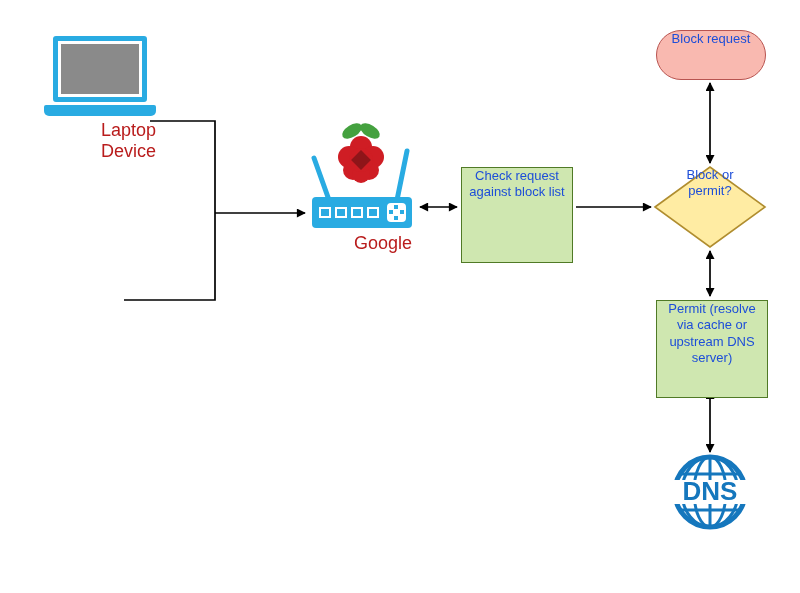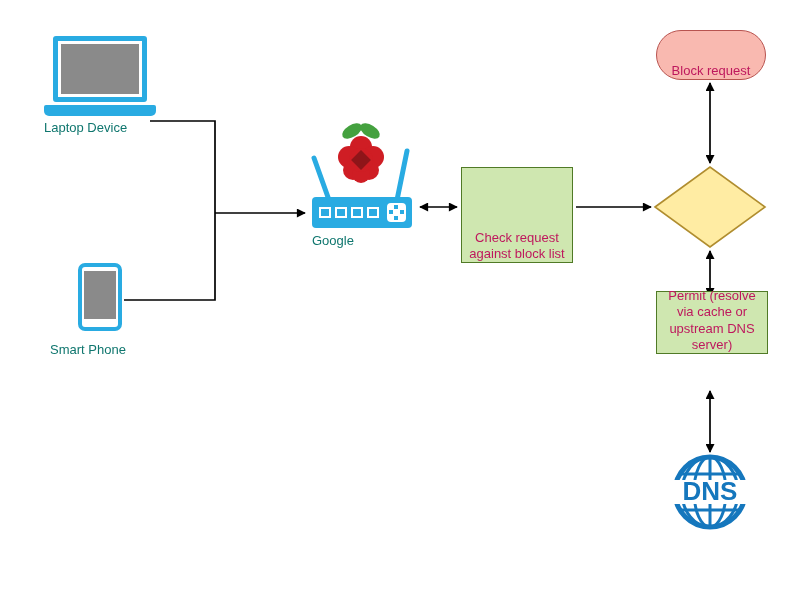--- a/index.html
+++ b/index.html
@@ -20,23 +20,23 @@
   *{margin:0;padding:0;box-sizing:border-box}
   body{font-family:"Liberation Sans",sans-serif;background:#fff;color:#000}
   .canvas{position:relative;width:800px;height:593px;background:#fff;overflow:hidden}
 
   .wires{position:absolute;left:0;top:0}
   .wire{stroke:var(--line-black);stroke-width:1.7;fill:none}
   .antenna{stroke:var(--device-cyan);stroke-width:5;stroke-linecap:round}
   .decision-shape{fill:var(--decision-fill);stroke:var(--decision-border);stroke-width:1.6}
 
   .node{position:absolute}
-  .label{position:absolute;font-size:13px;text-align:left;color:#0f766e}
-  .flexbox{position:absolute;display:flex;align-items:flex-end;justify-content:center;
-           text-align:center;font-size:13px;line-height:1.25;color:#be185d}
+  .label{position:absolute;font-size:18px;text-align:right;color:#b91c1c}
+  .flexbox{position:absolute;display:flex;align-items:flex-start;justify-content:center;
+           text-align:center;font-size:13px;line-height:1.25;color:#1d4ed8}
   .process{background:var(--process-fill);border:1.6px solid var(--process-border)}
   .terminator{background:var(--terminator-fill);border:1.6px solid var(--terminator-border);border-radius:25px}
 
   
   .laptop-node{left:44px;top:36px;width:112px;height:110px}
   .laptop-screen{position:absolute;left:9px;top:0;width:94px;height:66px;border:5px solid var(--device-cyan);
                  border-radius:3px;background:#fff;padding:3px}
   .laptop-display{width:100%;height:100%;background:var(--screen-gray)}
   .laptop-base{position:absolute;left:0;top:69px;width:112px;height:11px;background:var(--device-cyan);
                border-radius:2px 2px 5px 5px}
@@ -63,21 +63,21 @@
   .rpi-logo{position:absolute;left:331px;top:117px}
   .rpi-red{fill:var(--rpi-red)}
   .rpi-dark{fill:var(--rpi-dark-red)}
   .rpi-green{fill:var(--rpi-green)}
 
   
   .check-box{left:461px;top:167px;width:112px;height:96px}
   .decision-text{left:655px;top:167px;width:110px;height:80px}
   .decision-inner{width:74px}
   .block-box{left:656px;top:30px;width:110px;height:50px}
-  .permit-box{left:656px;top:291px;width:112px;height:63px}
+  .permit-box{left:656px;top:300px;width:112px;height:98px}
   .box-text{width:106px}
 
   
   .dns-globe{position:absolute;left:668px;top:450px}
   .globe-outline{fill:#fff;stroke:var(--dns-blue);stroke-width:5}
   .globe-line{fill:none;stroke:var(--dns-blue);stroke-width:3}
   .globe-band{fill:#fff}
   .globe-text{fill:var(--dns-blue);font-weight:bold;font-size:26px;font-family:"Liberation Sans",sans-serif}
   .dns-label{left:625px;top:540px;width:170px}
 </style>
@@ -108,26 +108,20 @@
   </svg>
 
   <div class="node laptop-node">
     <div class="laptop-screen">
       <div class="laptop-display"></div>
     </div>
     <div class="laptop-base"></div>
     <div class="label laptop-label">Laptop Device</div>
   </div>
 
-  <div class="node phone-node">
-    <div class="phone-body">
-      <div class="phone-screen"></div>
-    </div>
-    <div class="label phone-label">Smart Phone</div>
-  </div>
 
   <div class="router-body">
     <div class="port port1"></div>
     <div class="port port2"></div>
     <div class="port port3"></div>
     <div class="port port4"></div>
     <div class="dpad">
       <span class="dot dot-up"></span>
       <span class="dot dot-left"></span>
       <span class="dot dot-right"></span>
@@ -146,20 +140,23 @@
     <circle class="rpi-red" cx="38" cy="53" r="10"></circle>
     <circle class="rpi-red" cx="30" cy="57" r="9"></circle>
     <circle class="rpi-red" cx="30" cy="43" r="12"></circle>
     <rect class="rpi-dark" x="23" y="36" width="14" height="14" transform="rotate(45 30 43)"></rect>
   </svg>
 
   <div class="flexbox process check-box">
     <span class="box-text">Check request against block list</span>
   </div>
 
+  <div class="flexbox decision-text">
+    <span class="decision-inner">Block or permit?</span>
+  </div>
 
   <div class="flexbox terminator block-box">
     <span>Block request</span>
   </div>
 
   <div class="flexbox process permit-box">
     <span class="box-text">Permit (resolve via cache or upstream DNS server)</span>
   </div>
 
   <svg class="dns-globe" width="84" height="84" viewBox="0 0 84 84">

